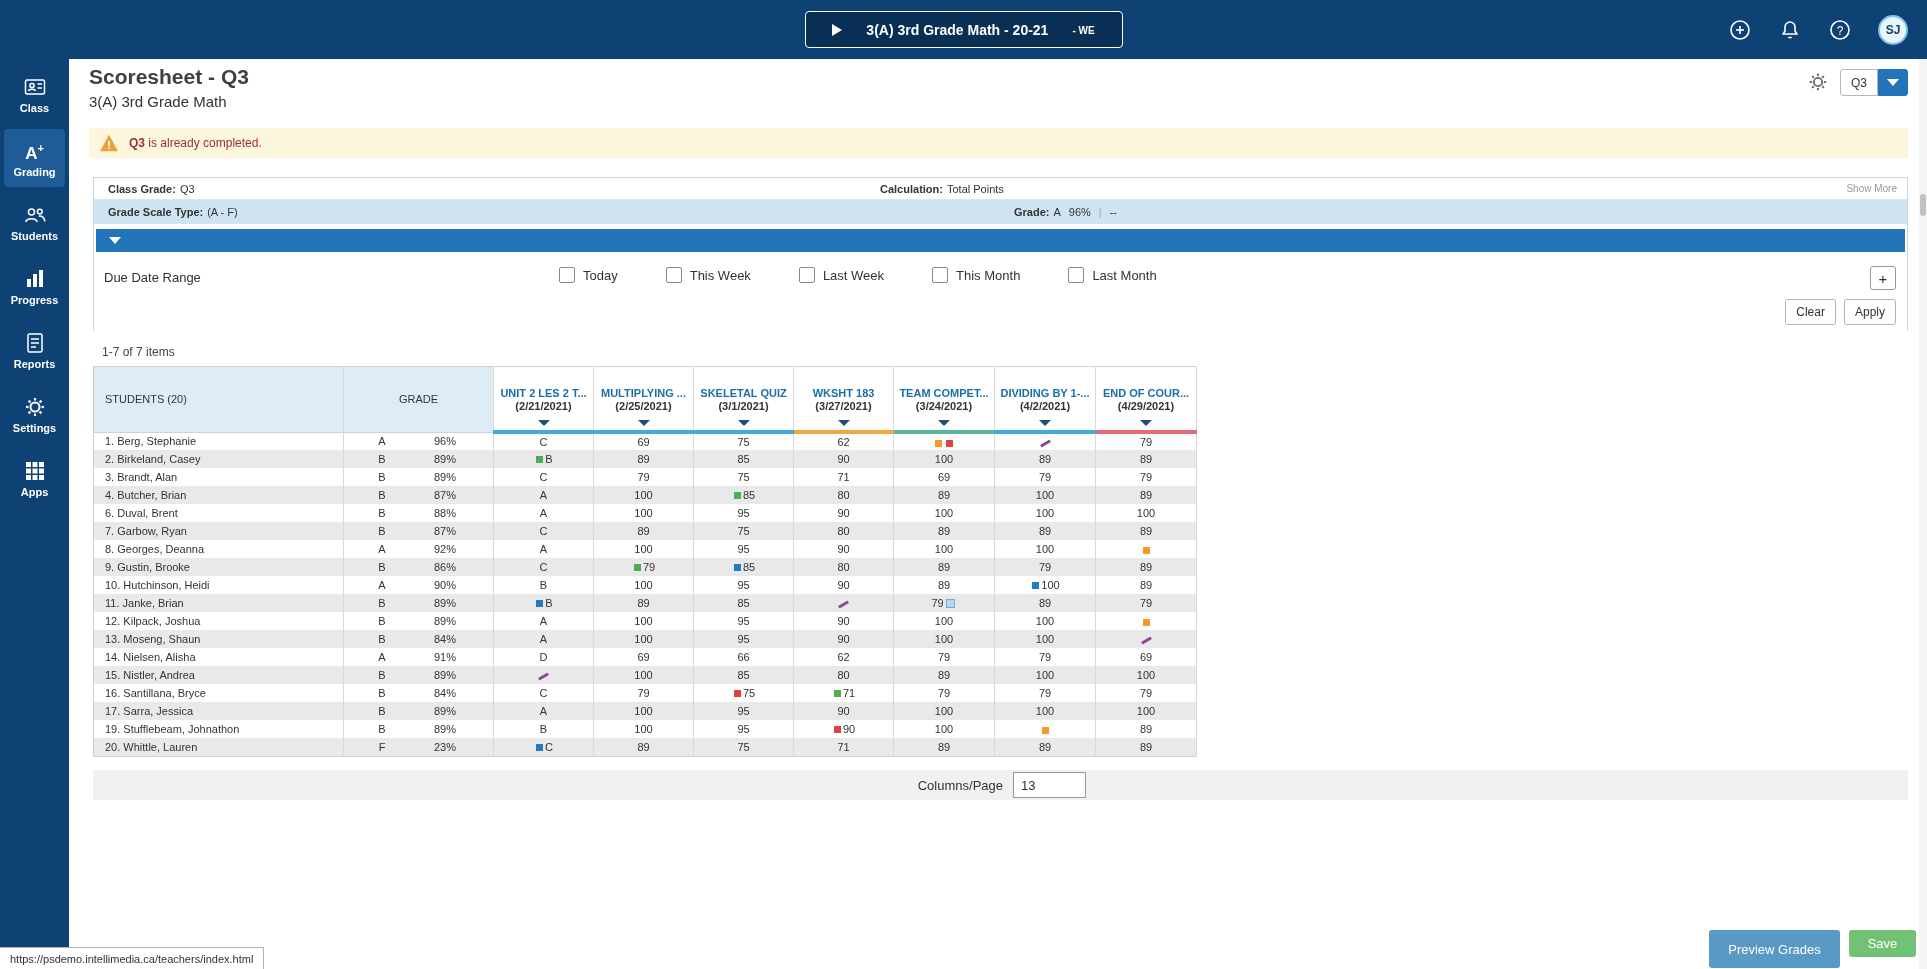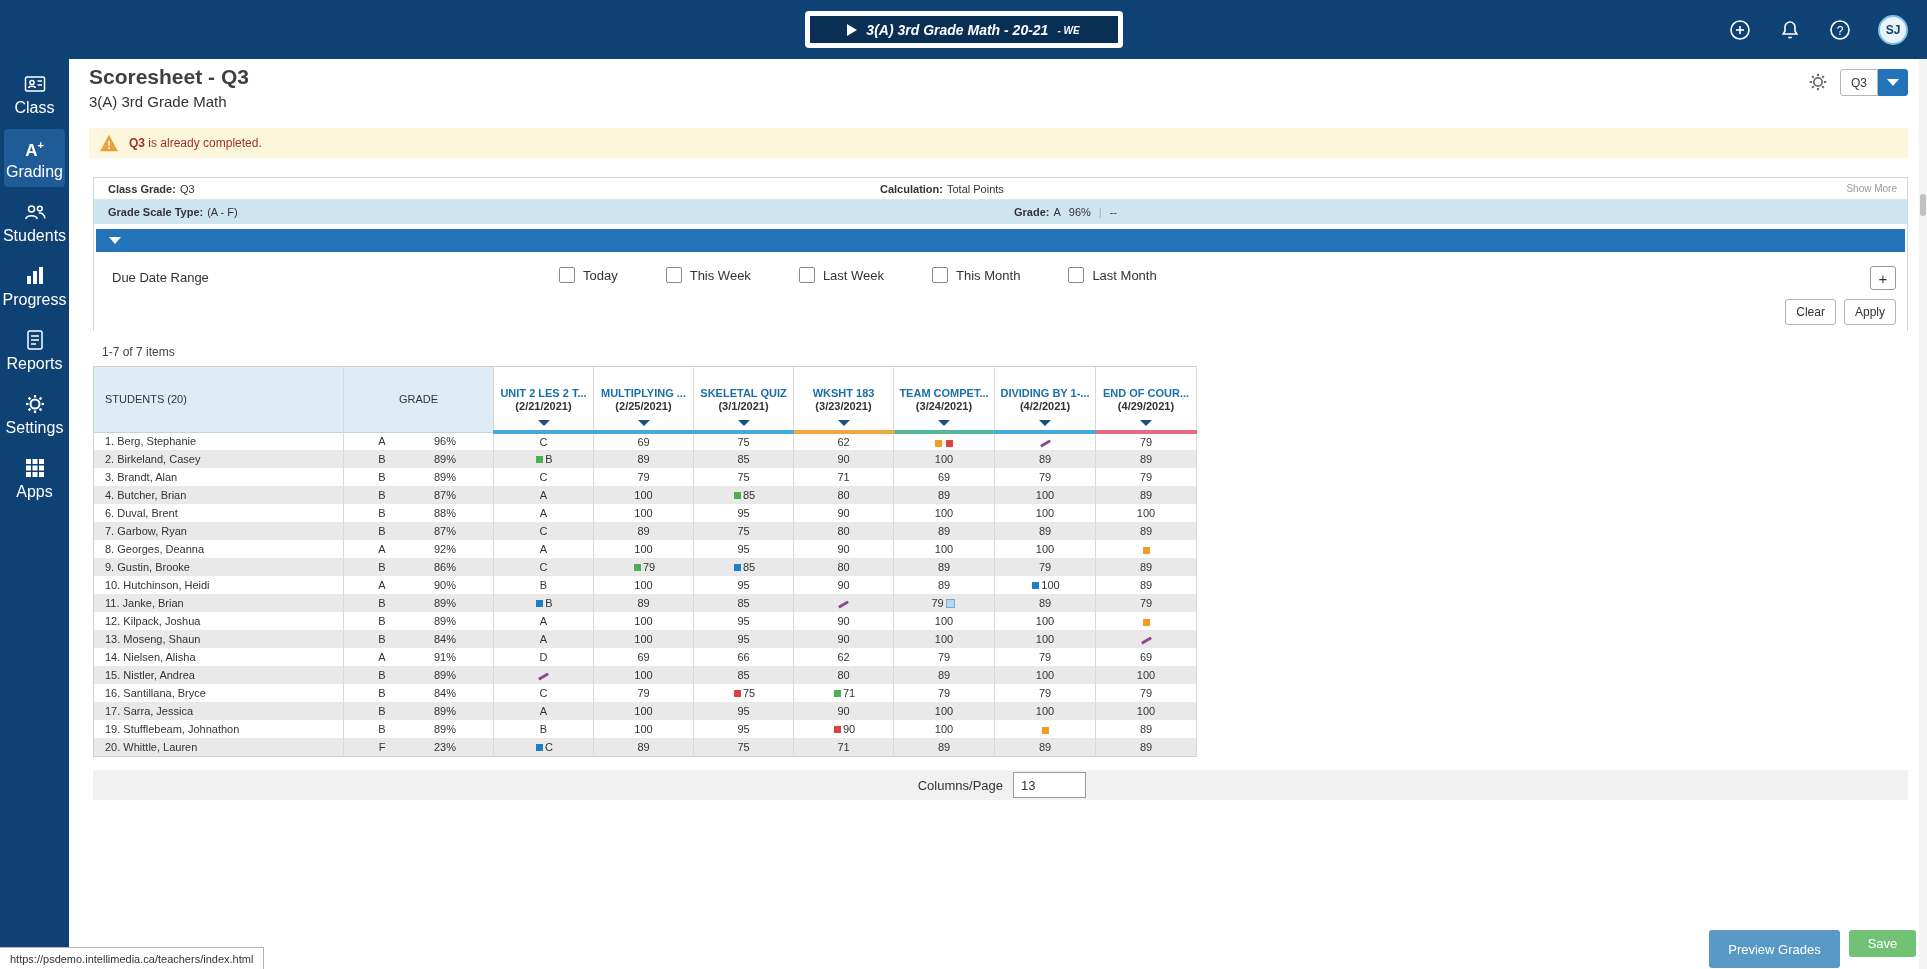--- a/index.html
+++ b/index.html
@@ -10,37 +10,37 @@
     --flag-green:#4caf50; --flag-blue:#1e7fc4; --flag-red:#e04040; --flag-orange:#f59a23;
     --flag-note:#b9d6ef; --flag-comment:#8d4a8d;
   }
   *{margin:0;padding:0;box-sizing:border-box;}
   html,body{width:1927px;height:969px;overflow:hidden;font-family:"Liberation Sans",sans-serif;background:#fff;}
   body{position:relative;}
 
   
   .topbar{position:absolute;top:0;left:0;width:100%;height:59px;background:var(--navy);z-index:5;}
   .class-switcher{position:absolute;left:50%;top:11px;transform:translateX(-50%);height:37px;min-width:318px;
-    background:var(--navy-dark);border:5px solid #ffffff;border-radius:4px;color:#fff;display:flex;align-items:center;
-    justify-content:center;gap:9px;padding:0 16px;cursor:pointer;font-style:italic;}
+    background:var(--navy-dark);border:1px solid #ffffff;border-radius:4px;color:#fff;display:flex;align-items:center;
+    justify-content:center;gap:24px;padding:0 16px;cursor:pointer;}
   .play-tri{width:0;height:0;border-left:10px solid #fff;border-top:6px solid transparent;border-bottom:6px solid transparent;}
   .class-switcher .cs-label{font-size:14px;font-weight:bold;white-space:nowrap;}
   .class-switcher .cs-suffix{font-size:10px;font-weight:bold;margin-top:2px;white-space:nowrap;}
   .topbar-right{position:absolute;right:19px;top:0;height:59px;display:flex;align-items:center;gap:26px;}
   .tb-icon{width:24px;height:24px;cursor:pointer;display:block;}
   .avatar{width:30px;height:30px;border-radius:50%;background:#eaf4fb;border:2px solid #7fc0e8;color:var(--navy);
     font-size:12px;font-weight:bold;display:flex;align-items:center;justify-content:center;cursor:pointer;}
 
   
   .sidebar{position:absolute;top:59px;left:0;bottom:0;width:69px;background:var(--navy);z-index:4;}
   .side-item{width:61px;margin:6px 4px;height:58px;display:flex;flex-direction:column;align-items:center;
     justify-content:center;gap:3px;border-radius:4px;cursor:pointer;color:#fff;}
   .side-item.active{background:var(--active-item);}
   .side-item svg{display:block;}
-  .side-label{font-size:16px;color:#fff;white-space:nowrap;}
+  .side-label{font-size:11px;color:#fff;white-space:nowrap;font-weight:bold;}
   .aplus{font-size:17px;font-weight:bold;color:#fff;line-height:20px;}
   .aplus sup{font-size:11px;}
 
   
   .main{position:absolute;left:69px;top:59px;right:0;bottom:0;background:#fff;}
 
   .page-title{position:absolute;left:20px;top:6px;font-size:21px;font-weight:bold;color:#404040;}
   .page-subtitle{position:absolute;left:20px;top:34px;font-size:15px;color:#333;}
   .hdr-controls{position:absolute;top:10px;right:19px;display:flex;align-items:center;gap:10px;}
   .gear-btn{width:24px;height:24px;background:none;border:none;cursor:pointer;padding:0;}
@@ -60,21 +60,21 @@
   .sum-row1{height:22px;display:flex;align-items:center;padding:0 14px;border-bottom:1px solid #dbe7ef;position:relative;font-size:11px;color:#333;}
   .sum-row1 .calc{position:absolute;left:786px;}
   .show-more{position:absolute;right:10px;font-size:10px;color:#999;cursor:pointer;}
   .sum-row2{height:24px;background:var(--lightblue-row);display:flex;align-items:center;padding:0 14px;position:relative;font-size:11px;color:#333;}
   .sum-row2 .grade-grp{position:absolute;left:920px;display:flex;gap:8px;align-items:center;}
   .sep{color:#98aebc;}
   .lbl{font-weight:bold;margin-right:4px;}
   .collapse-bar{height:23px;margin:5px 2px 0 2px;background:var(--accent);display:flex;align-items:center;padding:0 13px;cursor:pointer;}
   .collapse-tri{width:0;height:0;border-left:6px solid transparent;border-right:6px solid transparent;border-top:7px solid #fff;}
   .filter{position:relative;height:80px;background:#fff;}
-  .filter-label{position:absolute;left:18px;top:18px;font-size:13px;color:#333;}
+  .filter-label{position:absolute;left:10px;top:18px;font-size:13px;color:#333;}
   .filter-options{position:absolute;left:465px;top:15px;display:flex;gap:48px;align-items:center;}
   .cb{display:flex;align-items:center;gap:8px;font-size:13px;color:#333;cursor:pointer;}
   .cb input{appearance:none;-webkit-appearance:none;width:16px;height:16px;border:1px solid #8a8a8a;background:#fff;border-radius:2px;cursor:pointer;margin:0;}
   .add-filter{position:absolute;right:11px;top:14px;width:26px;height:24px;background:#fff;border:1px solid #999;
     border-radius:3px;font-size:15px;color:#333;cursor:pointer;line-height:1;}
   .filter-actions{position:absolute;right:11px;bottom:7px;display:flex;gap:8px;}
   .flt-btn{height:26px;padding:0 10px;background:#fff;border:1px solid #b5b5b5;border-radius:3px;font-size:12px;color:#333;cursor:pointer;}
 
   .items-count{position:absolute;left:33px;top:286px;font-size:12px;color:#444;}
 
@@ -319,21 +319,21 @@
         <col style="width:101px">
         <col style="width:101px">
     </colgroup>
     <thead>
       <tr id="assign-headers">
         <th class="th-students">STUDENTS (20)</th>
         <th class="th-grade">GRADE</th>
       <th class="th-assign" style="border-bottom: 4px solid rgb(69, 169, 224);"><div class="aname">UNIT 2 LES 2 T...</div><div class="adate">(2/21/2021)</div><span class="chev"></span></th>
           <th class="th-assign" style="border-bottom: 4px solid rgb(69, 169, 224);"><div class="aname">MULTIPLYING ...</div><div class="adate">(2/25/2021)</div><span class="chev"></span></th>
           <th class="th-assign" style="border-bottom: 4px solid rgb(69, 169, 224);"><div class="aname">SKELETAL QUIZ</div><div class="adate">(3/1/2021)</div><span class="chev"></span></th>
-          <th class="th-assign" style="border-bottom: 4px solid rgb(242, 165, 66);"><div class="aname">WKSHT 183</div><div class="adate">(3/23/2021)</div><span class="chev"></span></th>
+          <th class="th-assign" style="border-bottom: 4px solid rgb(242, 165, 66);"><div class="aname">WKSHT 183</div><div class="adate">(3/27/2021)</div><span class="chev"></span></th>
           <th class="th-assign" style="border-bottom: 4px solid rgb(85, 183, 155);"><div class="aname">TEAM COMPET...</div><div class="adate">(3/24/2021)</div><span class="chev"></span></th>
           <th class="th-assign" style="border-bottom: 4px solid rgb(69, 169, 224);"><div class="aname">DIVIDING BY 1-...</div><div class="adate">(4/2/2021)</div><span class="chev"></span></th>
           <th class="th-assign" style="border-bottom: 4px solid rgb(232, 106, 126);"><div class="aname">END OF COUR...</div><div class="adate">(4/29/2021)</div><span class="chev"></span></th>
         </tr>
     </thead>
     <tbody id="score-tbody">
         <tr>
           <td class="td-student">1.  Berg, Stephanie</td>
           <td class="td-grade"><span class="gletter">A</span><span class="gpct">96%</span></td>
           <td class="td-score"><span class="sval">C</span></td>

